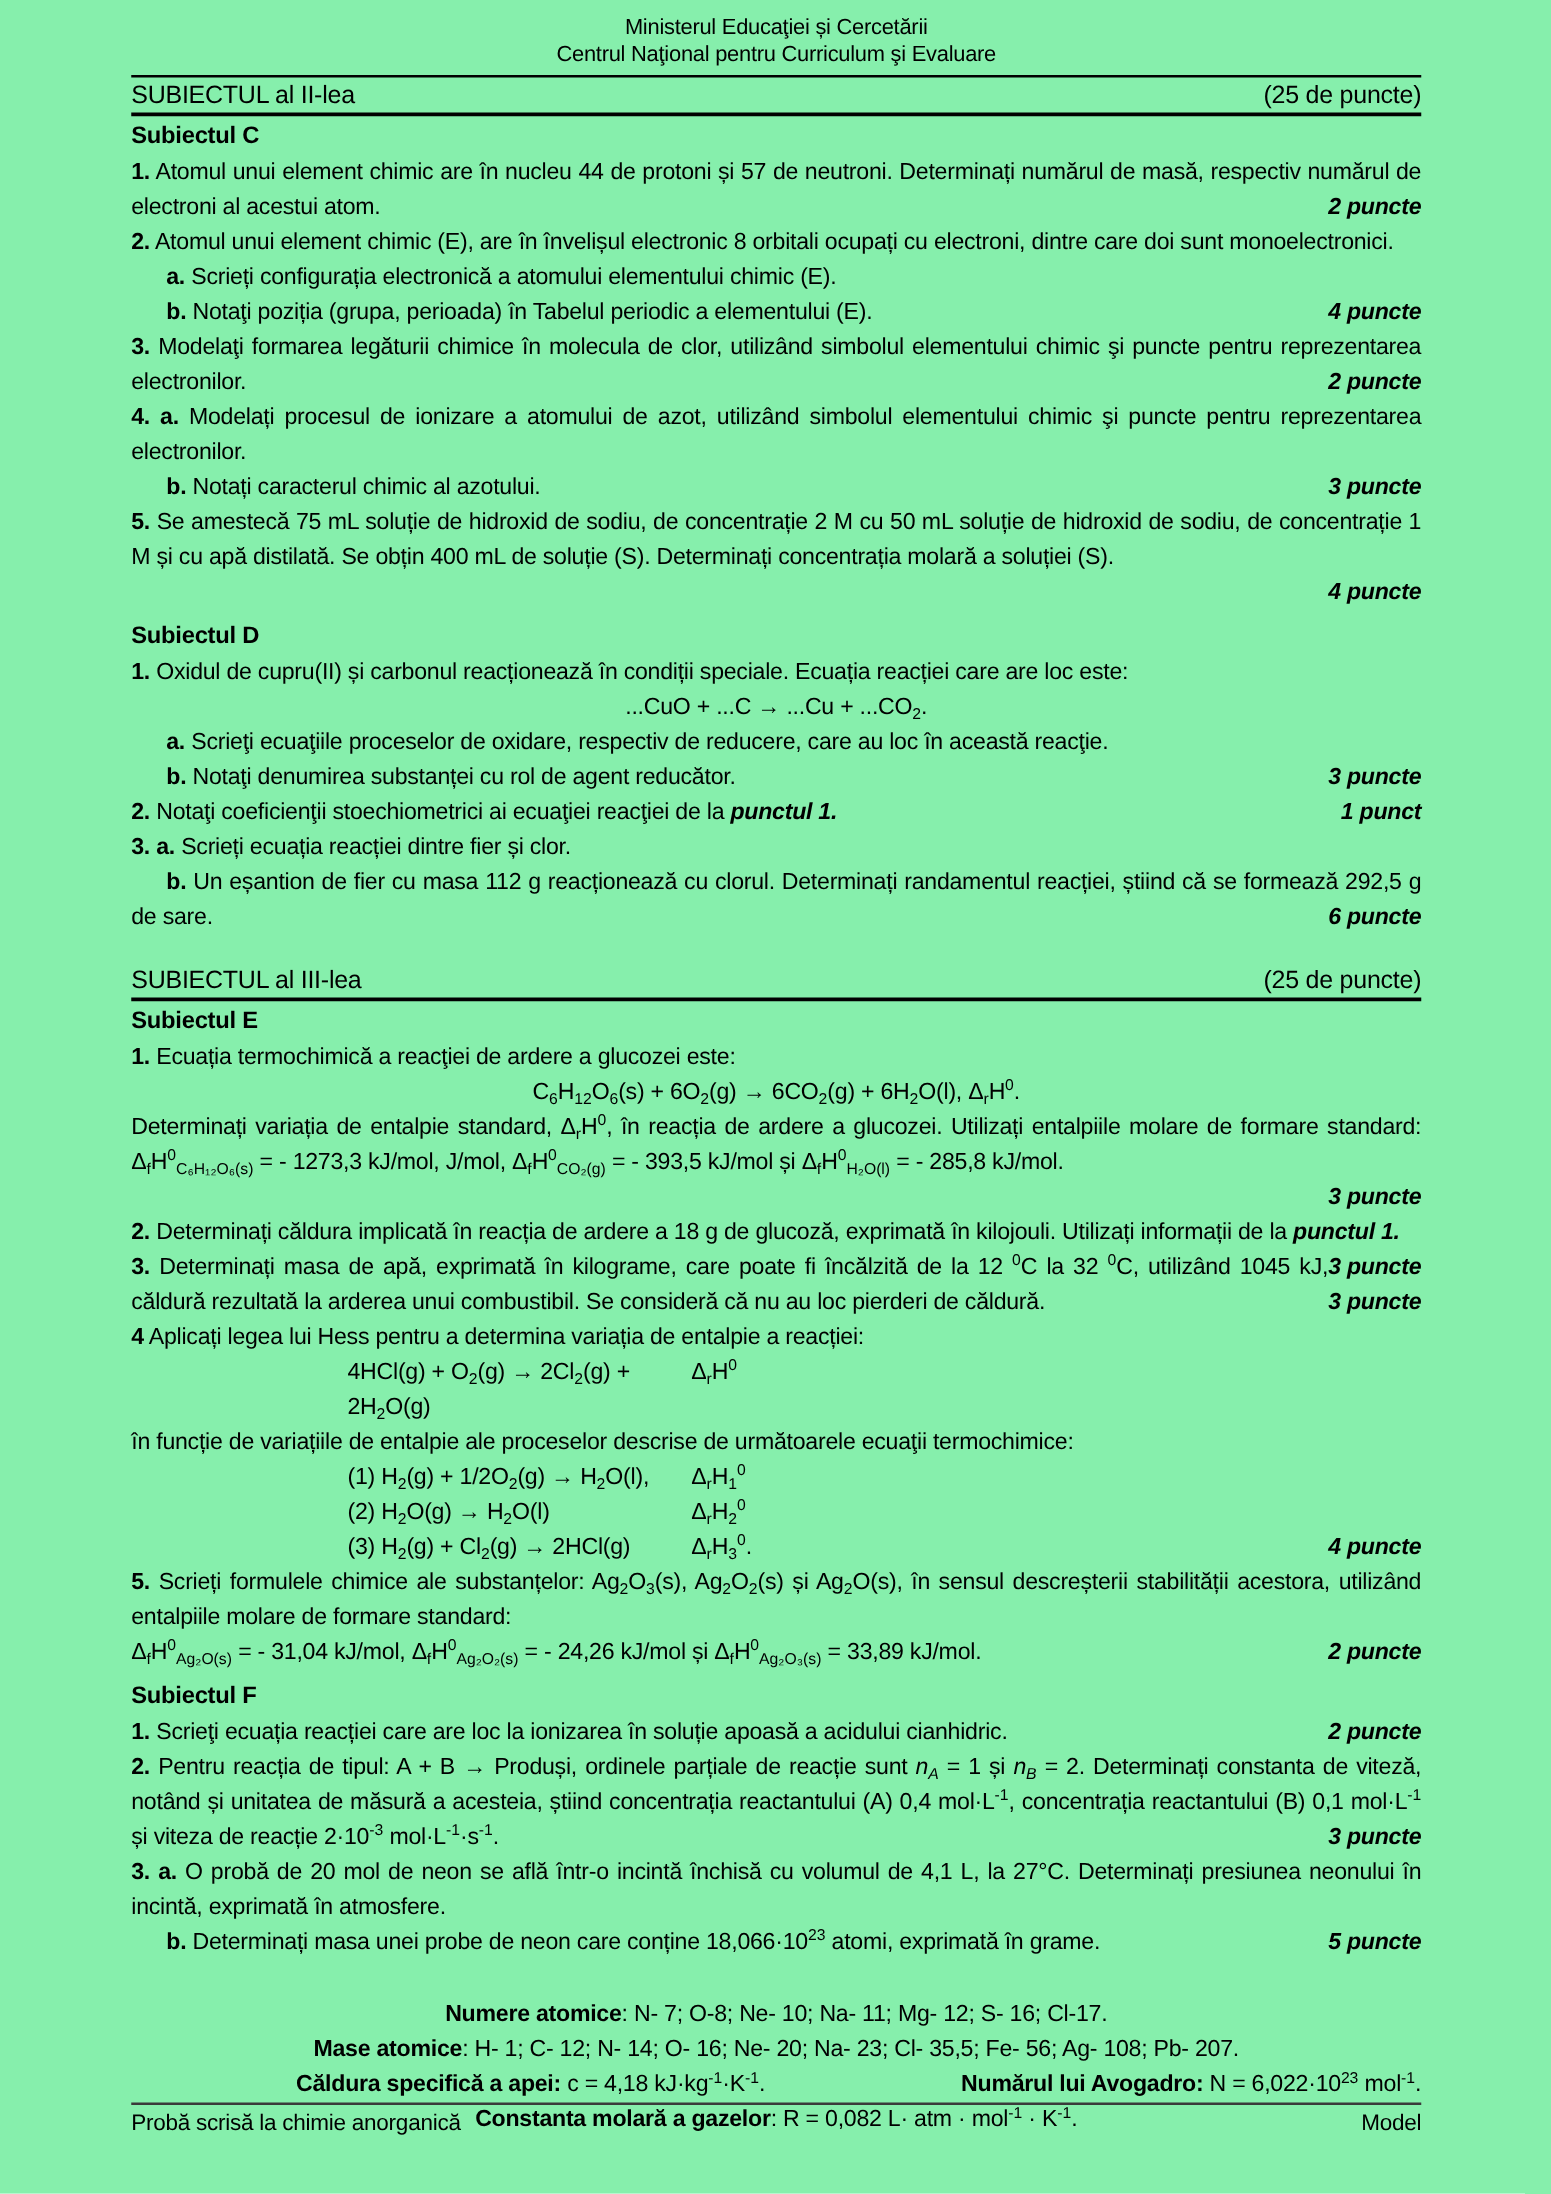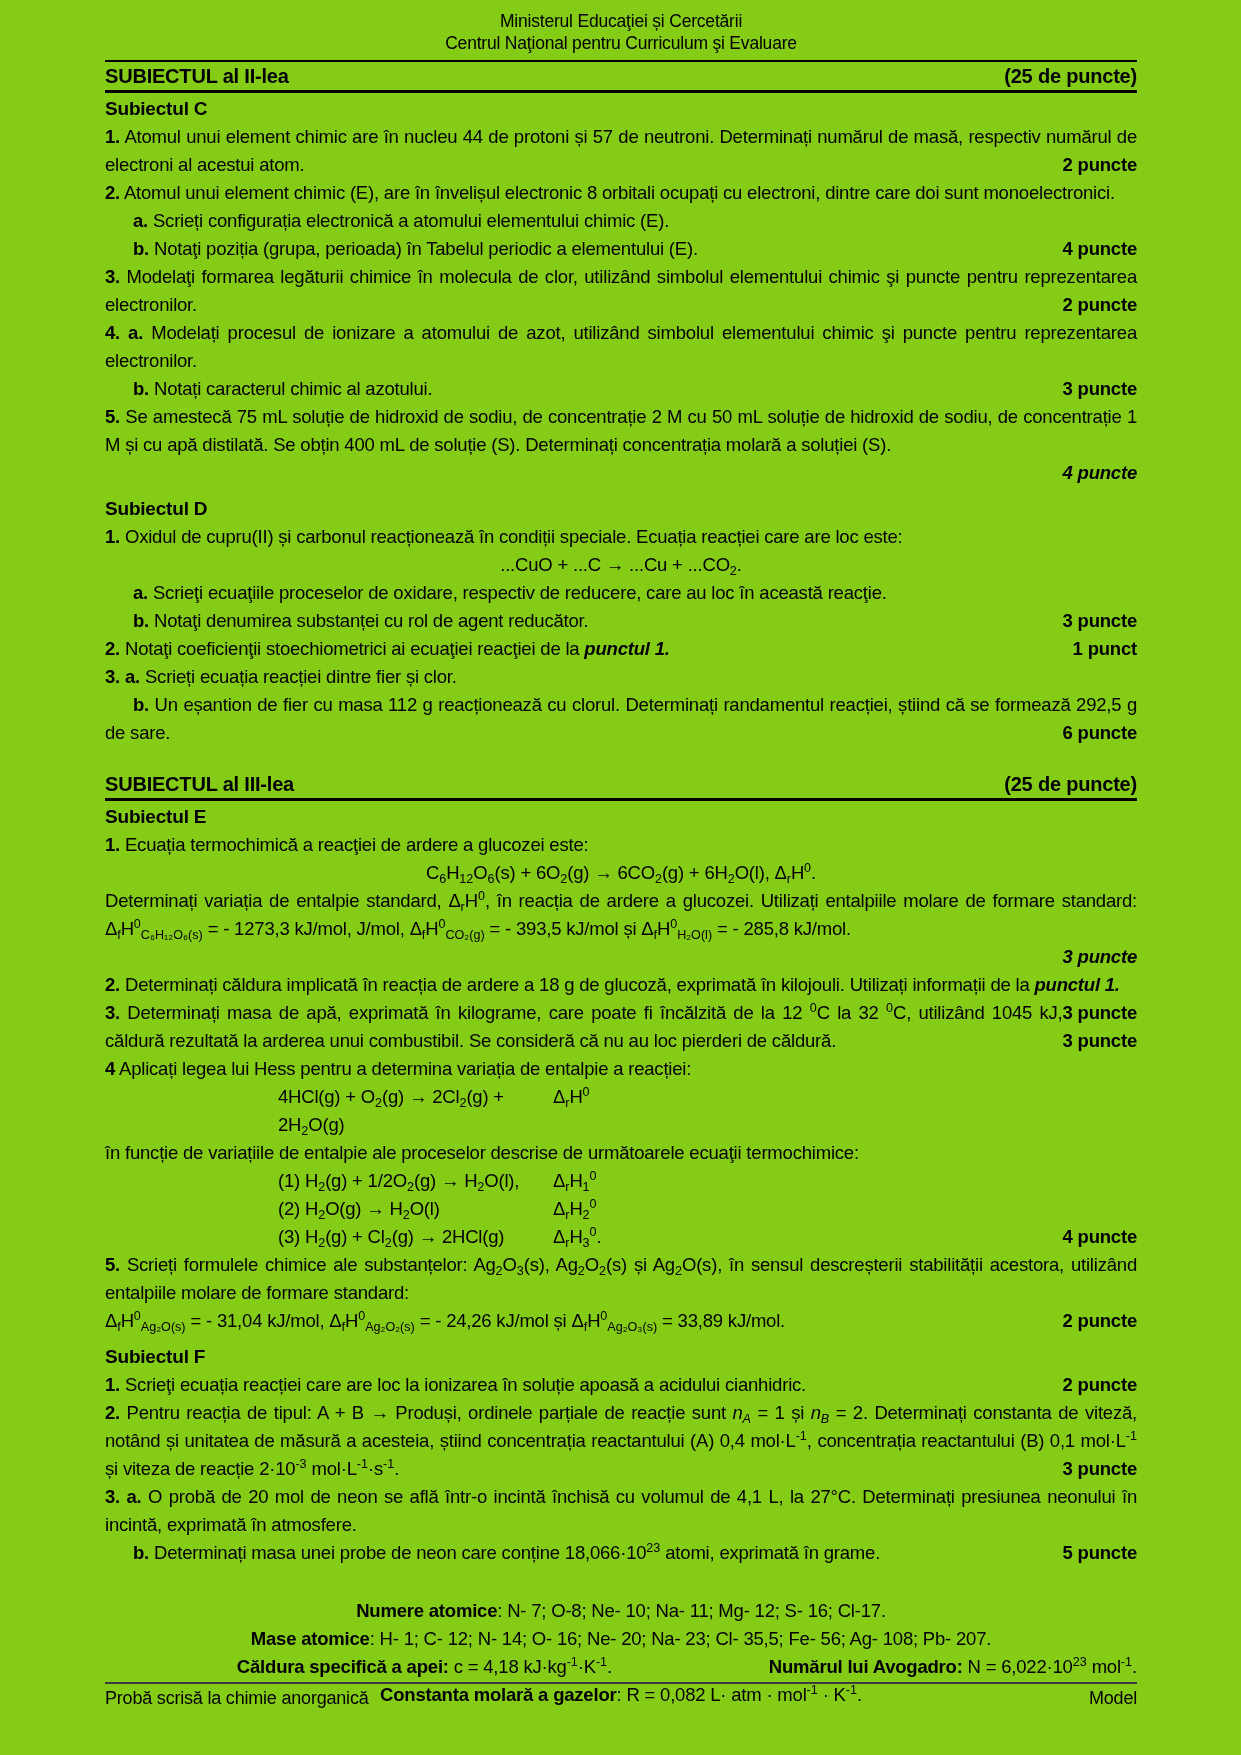--- a/index.html
+++ b/index.html
@@ -1,35 +1,35 @@
 <!DOCTYPE html>
 <html><head>
 <meta charset="utf-8">
 <style>
   html,body {margin:0; padding:0; background:#ffffff;}
   .page {
     width:1241px; height:1755px; box-sizing:border-box;
     padding:10px 104px 0 105px; position:relative;
-    background:#84cc16; color:#000;
+    background:#86efac; color:#000;
     font-family:"Liberation Sans","DejaVu Sans",sans-serif;
     font-size:18.5px; line-height:28px;
     letter-spacing:-0.2px;
   }
   .hdr {text-align:center; font-size:17.5px; line-height:22px; padding-bottom:6px;}
   .sechead {
     display:flex; justify-content:space-between; align-items:baseline;
-    font-weight:bold; font-size:20px; line-height:27px;
+    font-weight:normal; font-size:20px; line-height:27px;
     border-bottom:3px solid #000;
   }
   .sechead.first {border-top:2px solid #000; padding-top:1px;}
   .s3gap {margin-top:24px;}
   .subt {font-weight:bold; font-size:19px; line-height:28px; margin-top:8px;}
   .p {margin:0; text-align:justify;}
   .ind {text-indent:28px;}
-  .pts {float:right; font-weight:bold; }
+  .pts {float:right; font-weight:bold; font-style:italic;}
   .ptsline {text-align:right; font-weight:bold; font-style:italic; margin:0;}
   .eqc {margin:0; text-align:center;}
   .eqrow {display:flex; padding-left:173px; margin:0;}
   .eqrow .eq {flex:0 0 275px;}
   .eqrow .pts {margin-left:auto; float:none;}
   sub,sup {font-size:68%; line-height:0; letter-spacing:0;}
   sub {vertical-align:-0.35em;}
   sup {vertical-align:0.55em;}
   .const {margin-top:30px;}
   .const .p {text-align:center;}

